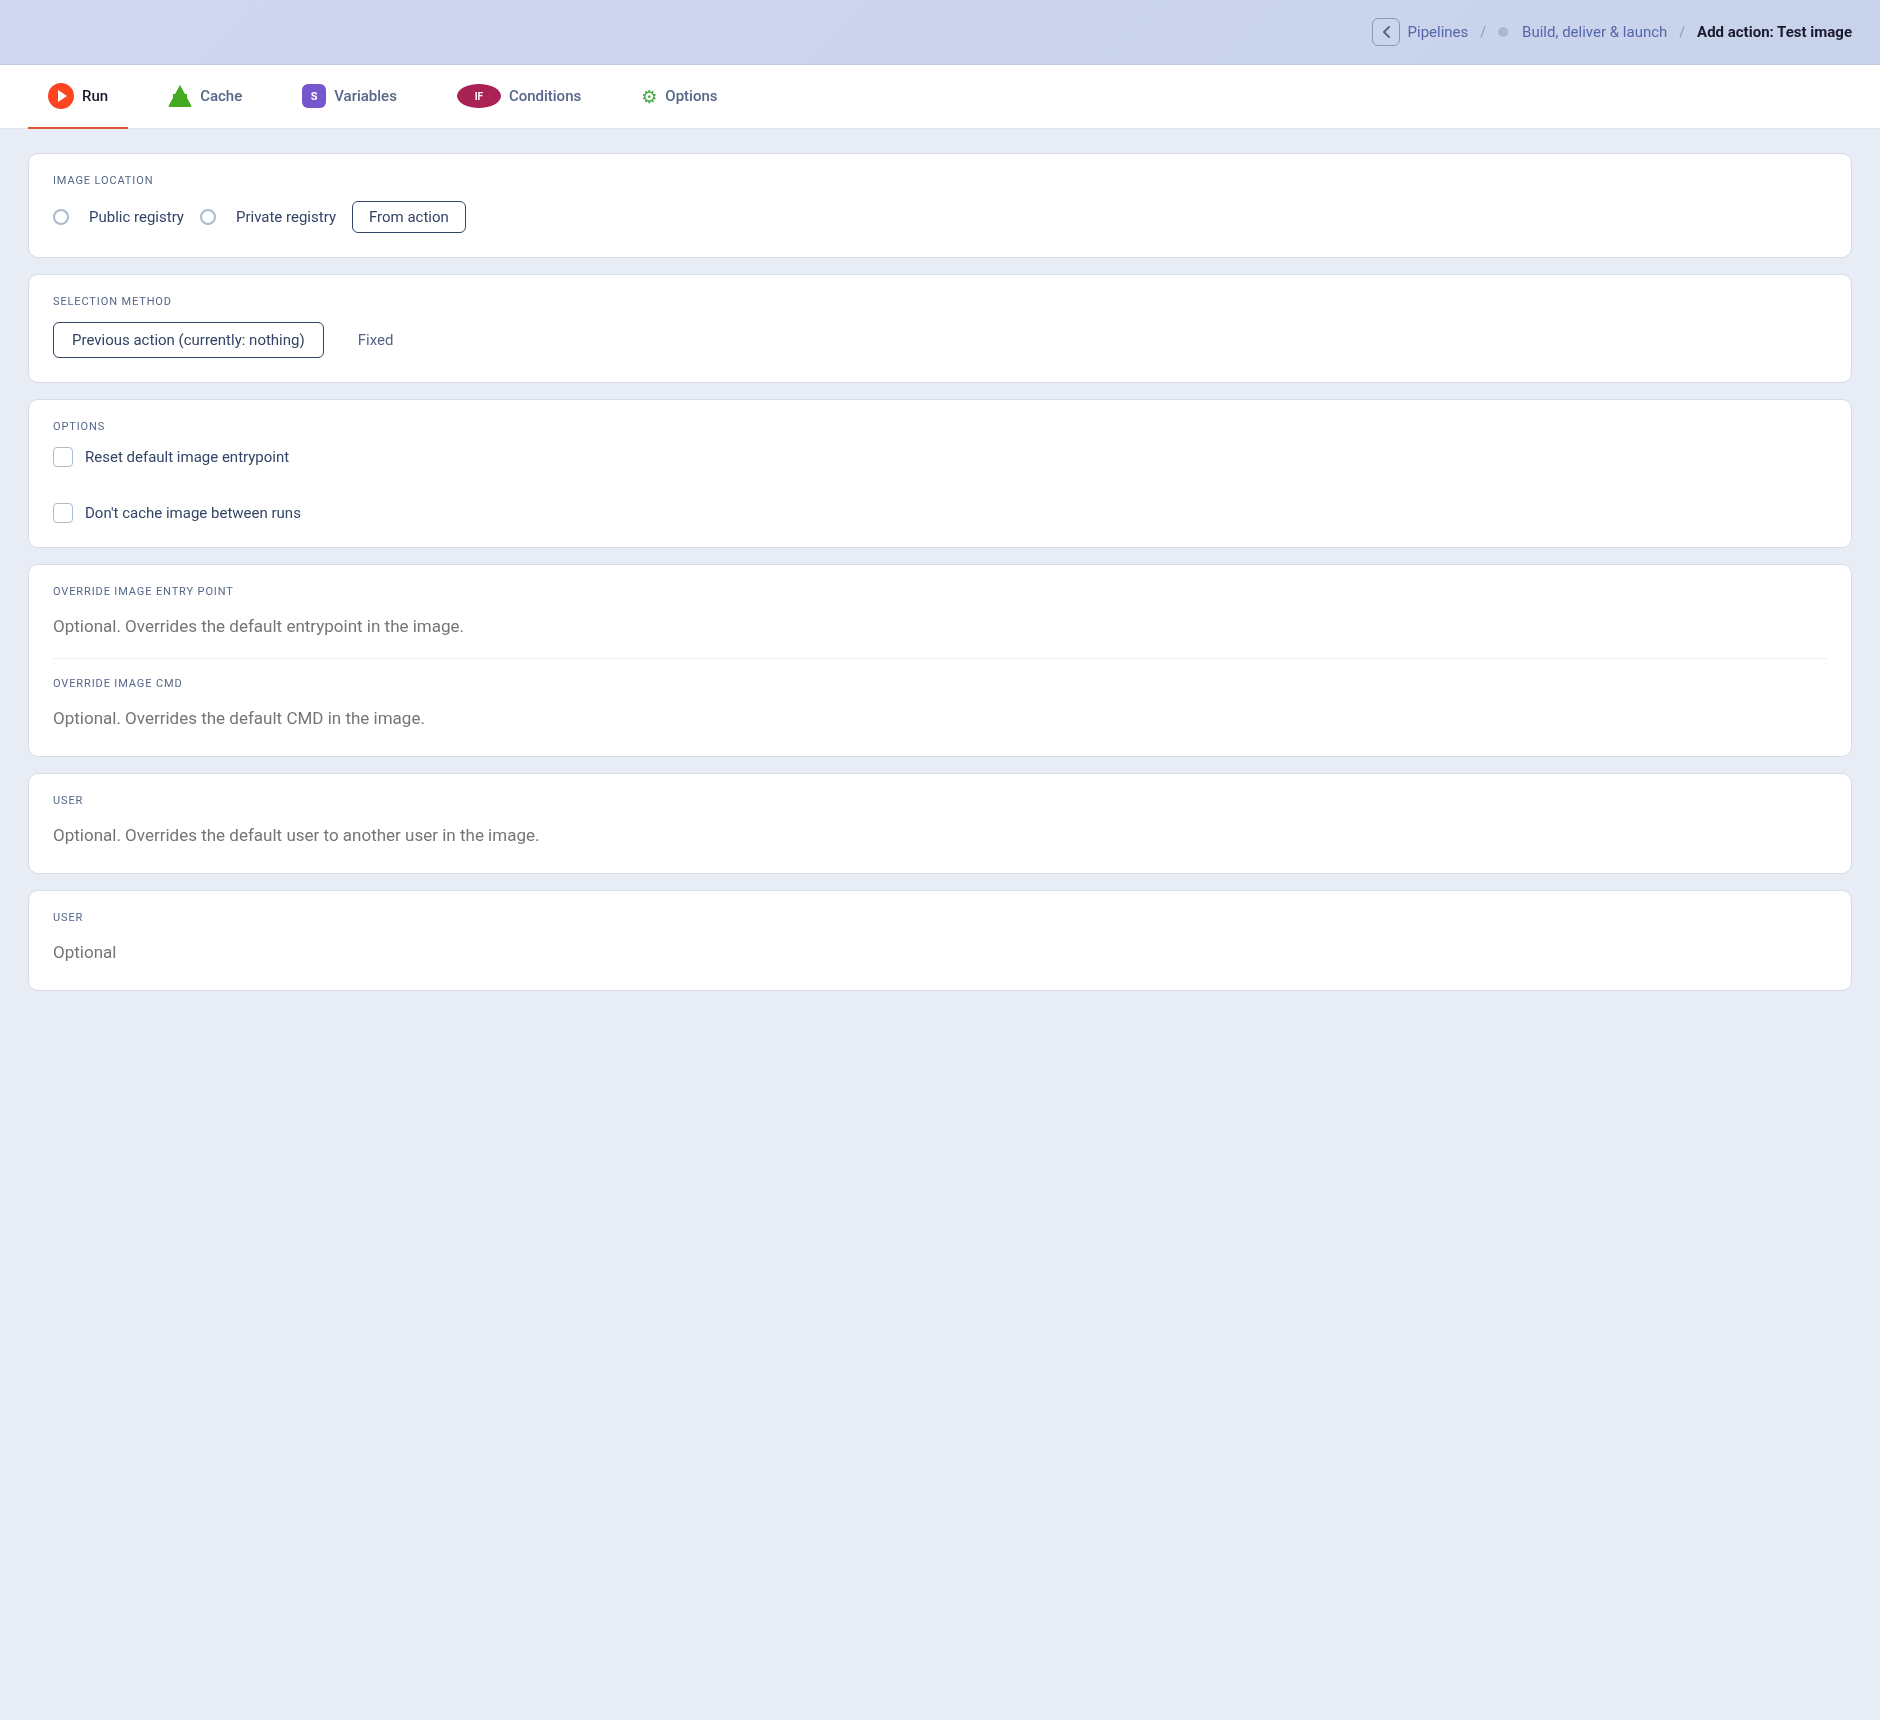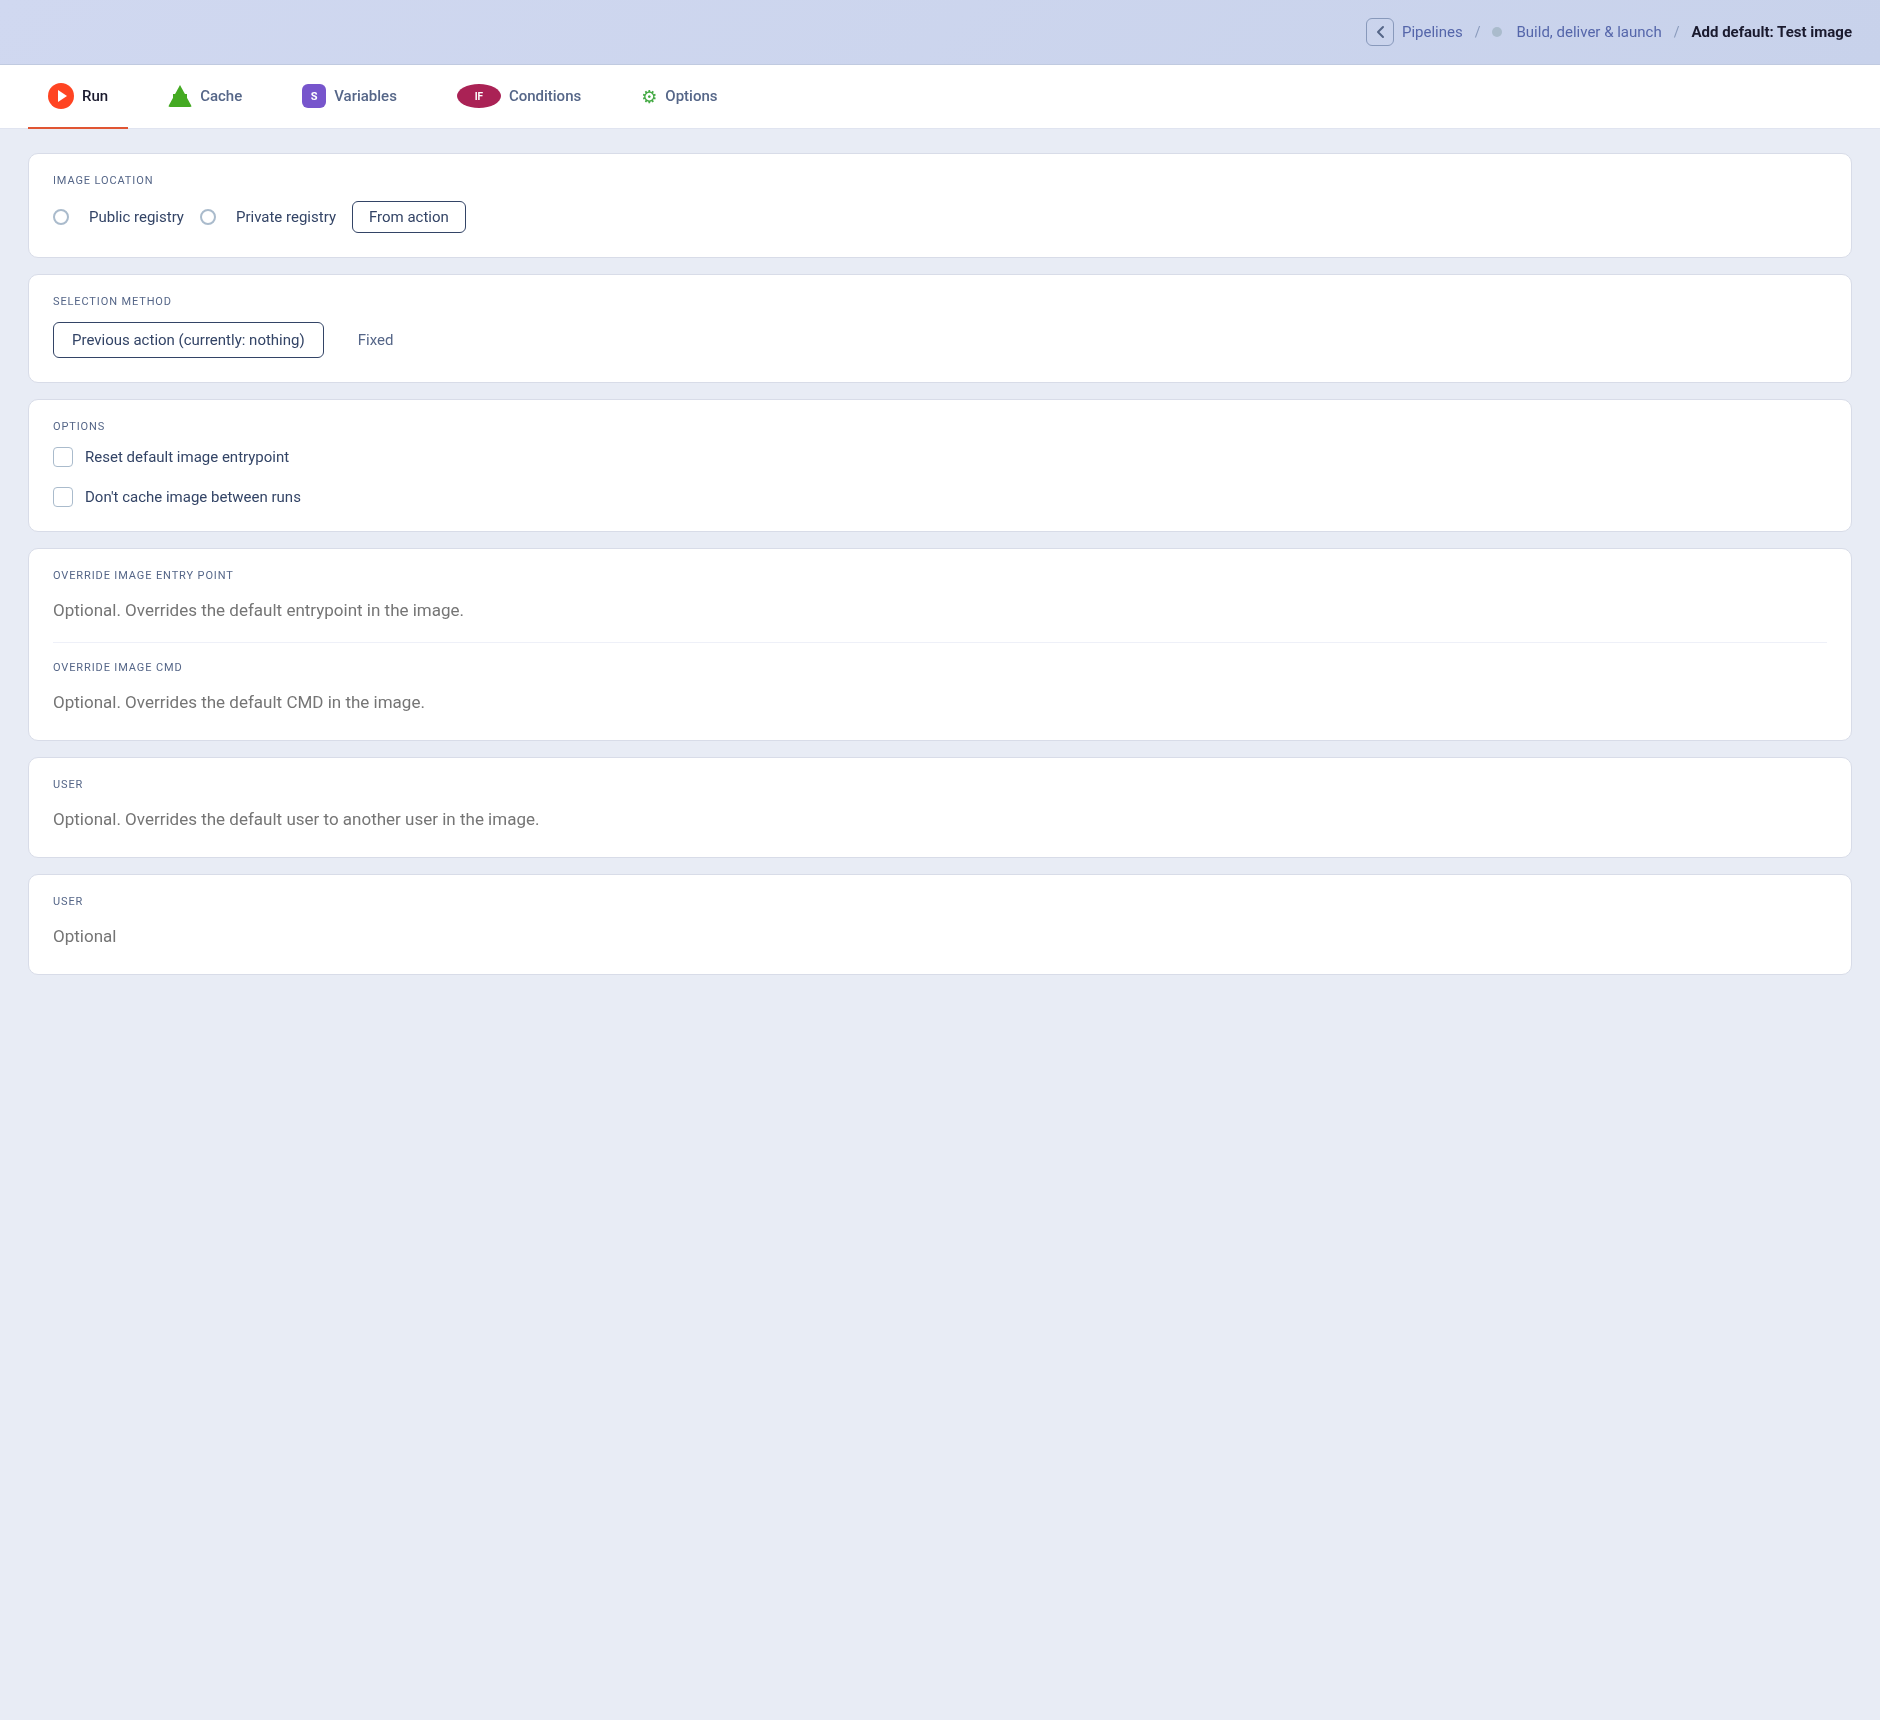--- a/index.html
+++ b/index.html
@@ -206,21 +206,21 @@
     .sel-option.inactive {
       border: none;
       background: none;
       color: #556688;
     }
 
     
     .checkbox-group {
       display: flex;
       flex-direction: column;
-      gap: 20px;
+      gap: 36px;
     }
     .checkbox-row {
       display: flex;
       align-items: center;
       gap: 12px;
       font-size: 15px;
       color: #334466;
       cursor: pointer;
     }
     .checkbox-box {
@@ -259,21 +259,21 @@
   <button class="header-back">
     <svg width="10" height="14" viewBox="0 0 10 14" fill="none">
       <path d="M8 2L3 7L8 12" stroke="#556688" stroke-width="2" stroke-linecap="round" stroke-linejoin="round"></path>
     </svg>
   </button>
   <span class="breadcrumb-text">Pipelines</span>
   <span class="breadcrumb-sep">/</span>
   <span class="breadcrumb-dot"></span>
   <span class="breadcrumb-text">Build, deliver &amp; launch</span>
   <span class="breadcrumb-sep">/</span>
-  <span class="breadcrumb-current">Add default: Test image</span>
+  <span class="breadcrumb-current">Add action: Test image</span>
 </div>
 
 <div class="tabs-bar">
 
   <div class="tab active">
     <div class="run-icon-wrap">
       <div class="run-icon-triangle"></div>
     </div>
     <span>Run</span>
   </div>

